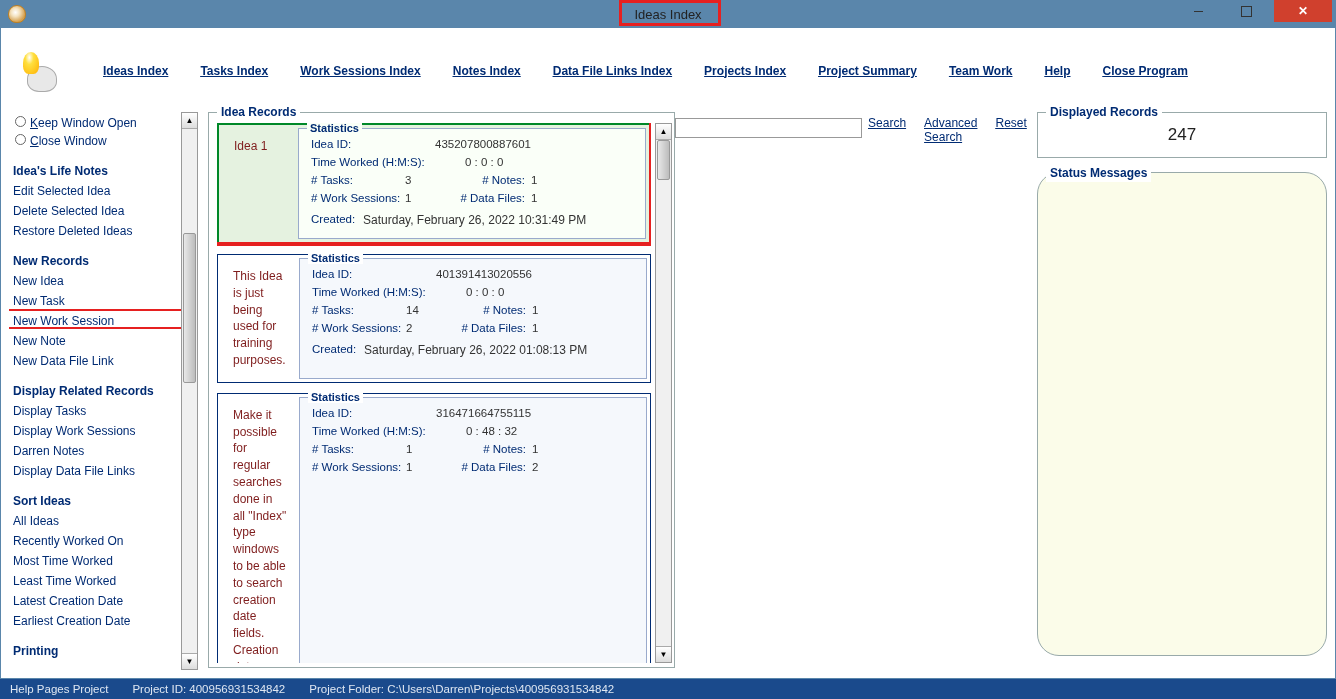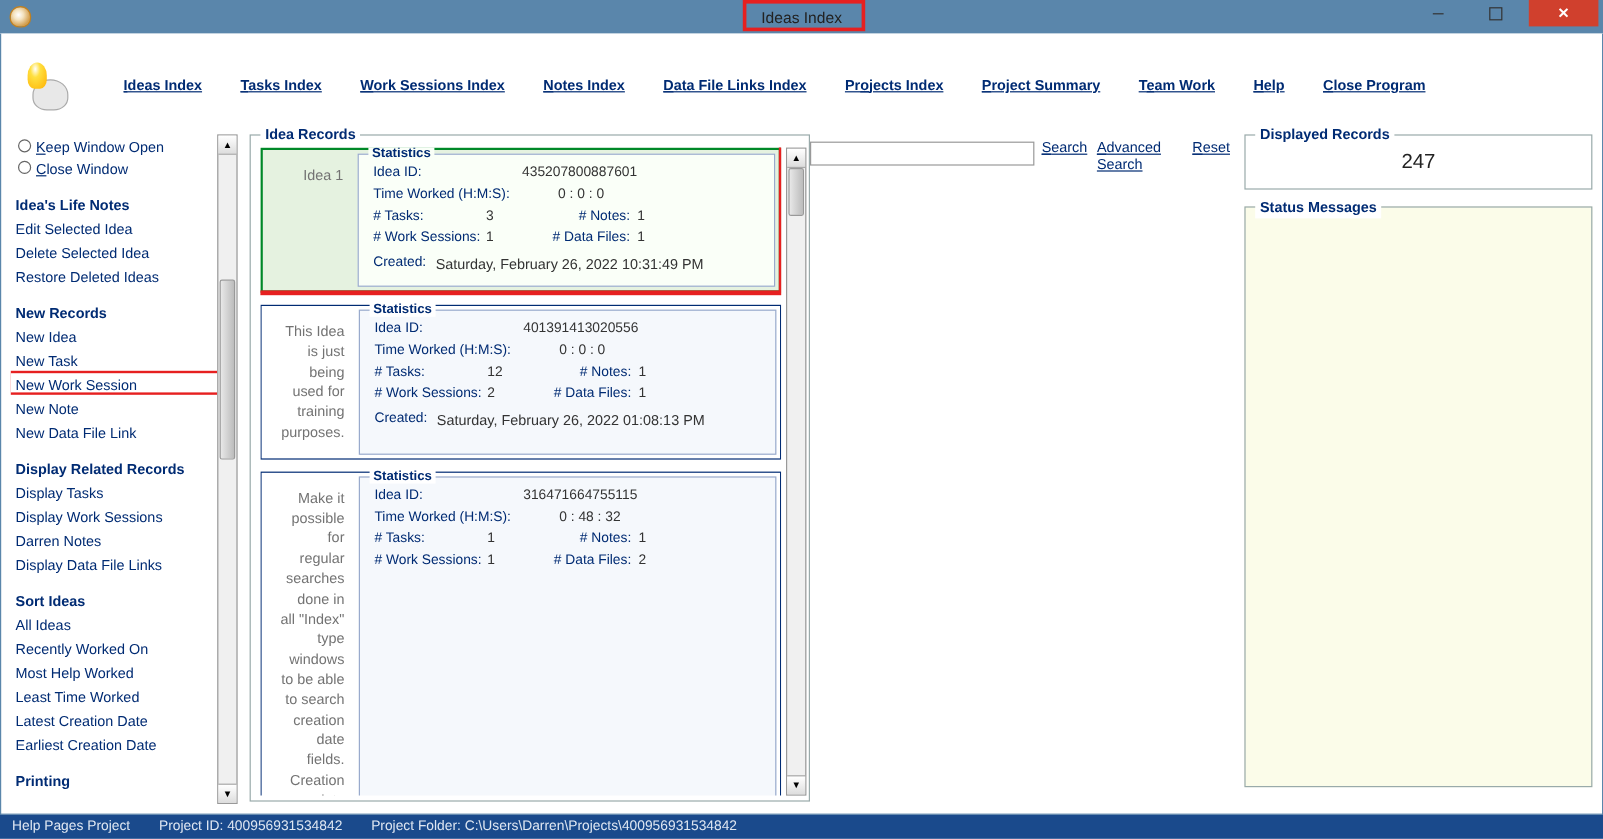--- a/index.html
+++ b/index.html
@@ -49,43 +49,43 @@
   .records-col { flex:1; padding-left:10px; display:flex; flex-direction:row; min-width:0; }
   .fieldset { border:1px solid #9aa; position:relative; flex:1; display:flex; padding:10px 2px 4px 8px; margin-bottom:2px; }
   .fs-legend { position:absolute; top:-8px; left:8px; background:#fff; padding:0 4px; color:#002b73; font-weight:bold; }
   .records-scroll { width:17px; border:1px solid #999; background:#f0f0f0; position:relative; display:flex; flex-direction:column; margin-left:4px; }
   .rec-sc-thumb { position:absolute; top:16px; left:1px; right:1px; height:40px; background:linear-gradient(90deg,#e8e8e8,#bcbcbc); border:1px solid #999; border-radius:2px;}
   .records-list { flex:1; display:flex; flex-direction:column; gap:10px; overflow:hidden; }
   
   .record { border:1px solid #002b73; display:flex; padding:3px; }
   .record.selected { border:2px solid #008828; background:#e5f2e0; position:relative; }
   .red-box { position:absolute; left:-10px; right:-4px; top:-10px; bottom:-4px; border:4px solid #e62020; pointer-events:none; z-index:3; }
-  .record-left { flex:1; padding:10px 12px; color:#737373; line-height:1.4;text-align:right; }
+  .record-left { flex:1; padding:10px 12px; color:#7f1d1d; line-height:1.4; }
   .record-right { border:1px solid #9ac; padding:6px 12px 8px 12px; width:348px; position:relative; background:#fafff8;}
   .record.plain .record-right { background:#f5f8fc; }
   .stat-legend { position:absolute; top:-7px; left:8px; background:#fafff8; padding:0 3px; color:#002b73; font-weight:bold; font-size:11px; }
   .record.plain .stat-legend { background:#fff; }
   .stat-row { display:flex; padding:3px 0; font-size:11.5px; }
   .stat-k { color:#002b73; width:124px; }
   .stat-v { color:#333; flex:1; }
   .stat-k2 { color:#002b73; width:90px;text-align:right; }
   .stat-v1 { color:#333; width:30px; text-align:left; margin-left:4px; }
   .stat-v2 { color:#333; margin-left:6px; }
   .created-row { padding-top:6px; }
   
   .search-input { height:20px; border:1px solid #999; margin:6px 0 4px 0; padding:0 4px; }
-  .search-row { display:flex; gap:8px; padding:4px 0 2px 6px;justify-content:flex-end; }
+  .search-row { display:flex; gap:18px; padding:4px 0 2px 6px;justify-content:flex-end; }
   .search-link { color:#002b73; text-decoration:underline; cursor:pointer; }
   
   
   .right-col { width:302px; padding-left:12px; display:flex; flex-direction:column; }
   .panel { border:1px solid #9aa; position:relative; padding:12px 10px; margin-bottom:14px; }
   .panel-legend { position:absolute; top:-8px; left:8px; background:#fff; padding:0 4px; color:#002b73; font-weight:bold; }
   .big-num { font-size:17px; text-align:center; color:#222; }
-  .panel.status { background:#fbfce9; flex:1; color:#333; font-size:12px; line-height:1.4; }
+  .panel.status { background:#fbfce9; flex:1; color:#333; font-size:12px; line-height:1.4;border-radius:22px; }
   
   
   .statusbar { position:absolute; bottom:0; left:0; right:0; height:20px; background:#1a4a8c; color:#dfe7f2; font-size:11.5px; display:flex; align-items:center; gap:24px; padding:0 10px; }
   .u { text-decoration:underline; }
 </style>
 </head>
 <body>
 
 <div class="titlebar">
   <div class="app-icon"></div>
@@ -141,21 +141,21 @@
 
         <div class="sb-head">Display Related Records</div>
         <div class="sb-link">Display Tasks</div>
         <div class="sb-link">Display Work Sessions</div>
         <div class="sb-link">Darren Notes</div>
         <div class="sb-link">Display Data File Links</div>
 
         <div class="sb-head">Sort Ideas</div>
         <div class="sb-link">All Ideas</div>
         <div class="sb-link">Recently Worked On</div>
-        <div class="sb-link">Most Help Worked</div>
+        <div class="sb-link">Most Time Worked</div>
         <div class="sb-link">Least Time Worked</div>
         <div class="sb-link">Latest Creation Date</div>
         <div class="sb-link">Earliest Creation Date</div>
 
         <div class="sb-head">Printing</div>
       </div>
       <div class="sidebar-scroll">
         <div class="sb-sc-btn">▲</div>
         <div class="sb-sc-thumb"></div>
         <div class="sb-sc-btn bot">▼</div>
@@ -206,21 +206,21 @@
               <div class="stat-row">
                   <span class="stat-k">Idea ID:</span>
                   <span class="stat-v">401391413020556</span>
                 </div>
               <div class="stat-row">
                   <span class="stat-k">Time Worked (H:M:S):</span>
                   <span class="stat-v" style="padding-left:30px">0  :  0   :  0</span>
                 </div>
               <div class="stat-row">
                   <span class="stat-k" style="width:90px"># Tasks:</span>
-                  <span class="stat-v1">12</span>
+                  <span class="stat-v1">14</span>
                   <span class="stat-k2"># Notes:</span>
                   <span class="stat-v2">1</span>
                 </div>
               <div class="stat-row">
                   <span class="stat-k" style="width:90px"># Work Sessions:</span>
                   <span class="stat-v1">2</span>
                   <span class="stat-k2"># Data Files:</span>
                   <span class="stat-v2">1</span>
                 </div>
               <div class="stat-row created-row">

